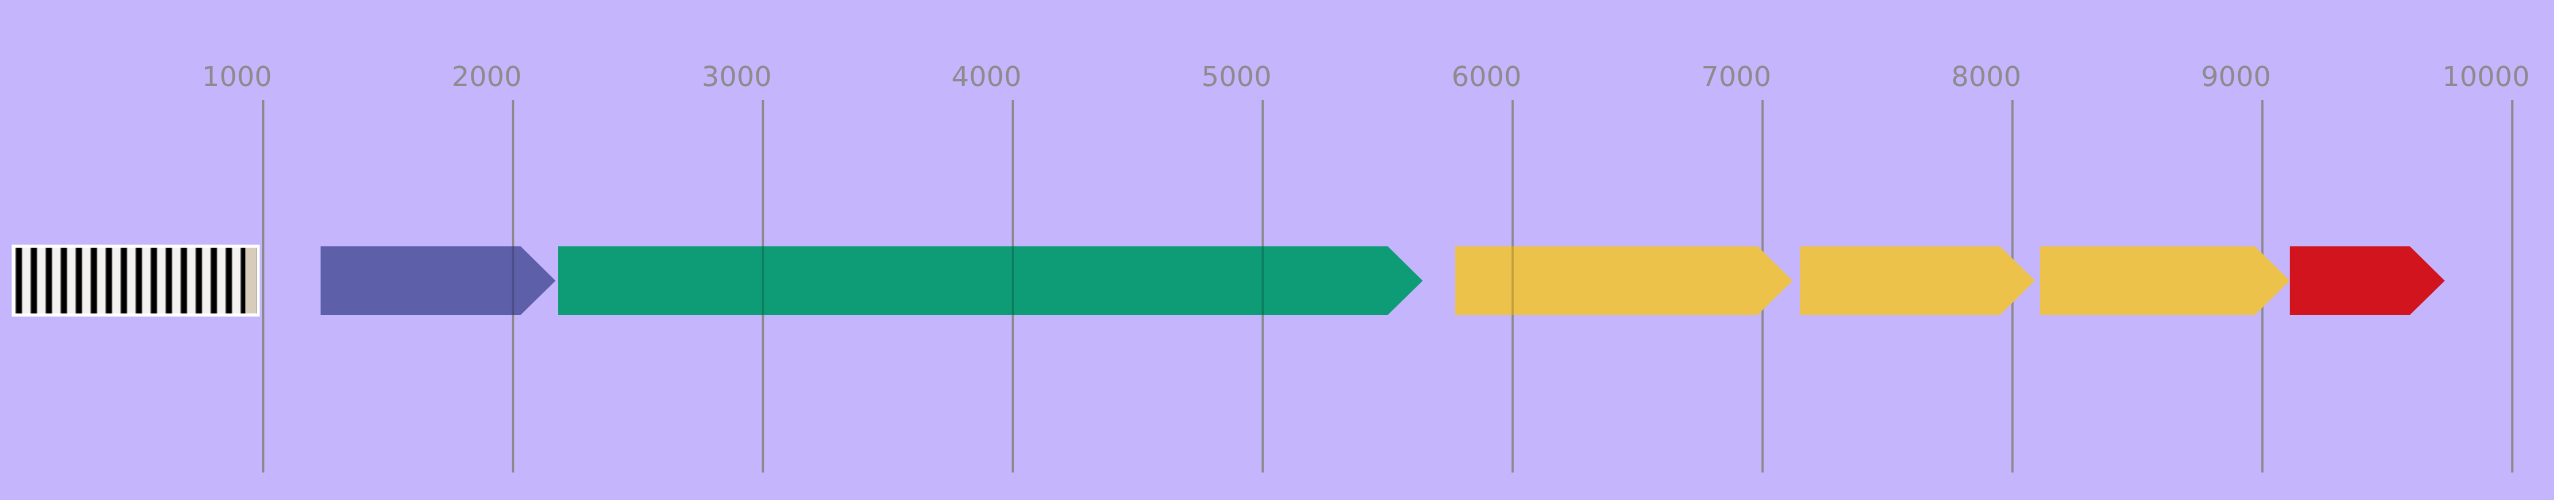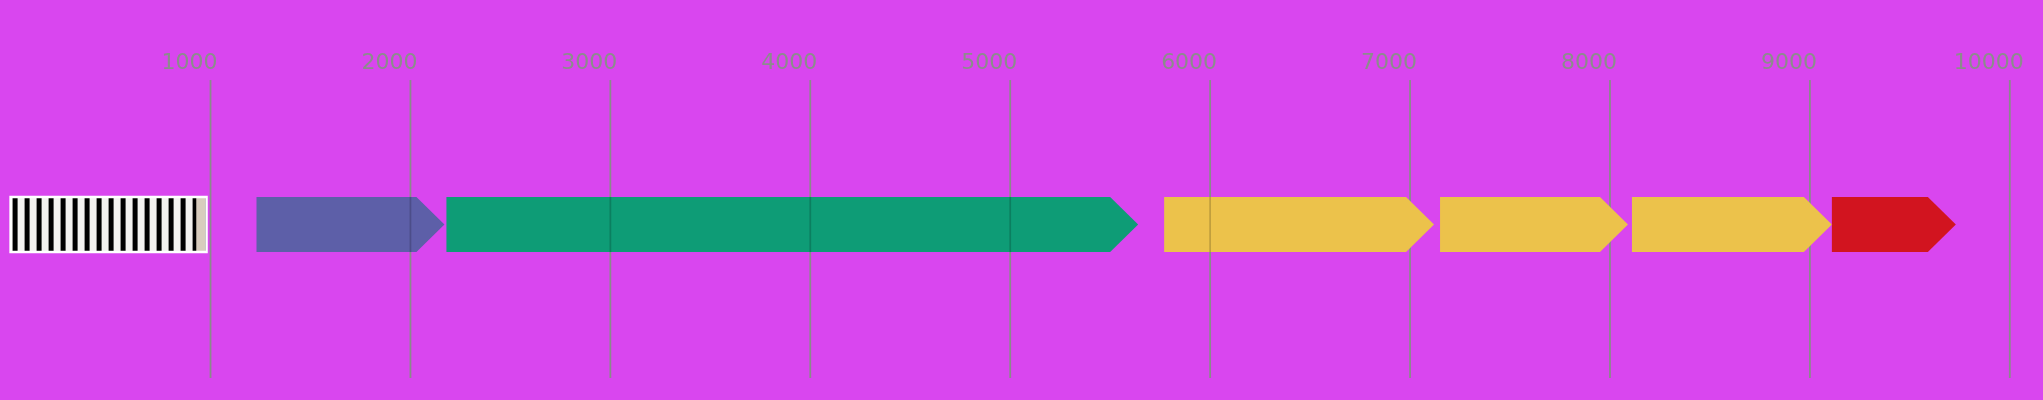--- a/index.html
+++ b/index.html
@@ -4,21 +4,21 @@
 <style>
   html, body {
     margin: 0;
     padding: 0;
     background: #000000;
   }
   .stage {
     position: relative;
     width: 2043px;
     height: 400px;
-    background: #d946ef;
+    background: #c4b5fd;
     overflow: hidden;
     font-family: "DejaVu Sans", sans-serif;
   }
   .stage svg {
     display: block;
     width: 2043px;
     height: 400px;
   }
   .axis-tick-label {
     font-family: "DejaVu Sans", sans-serif;

